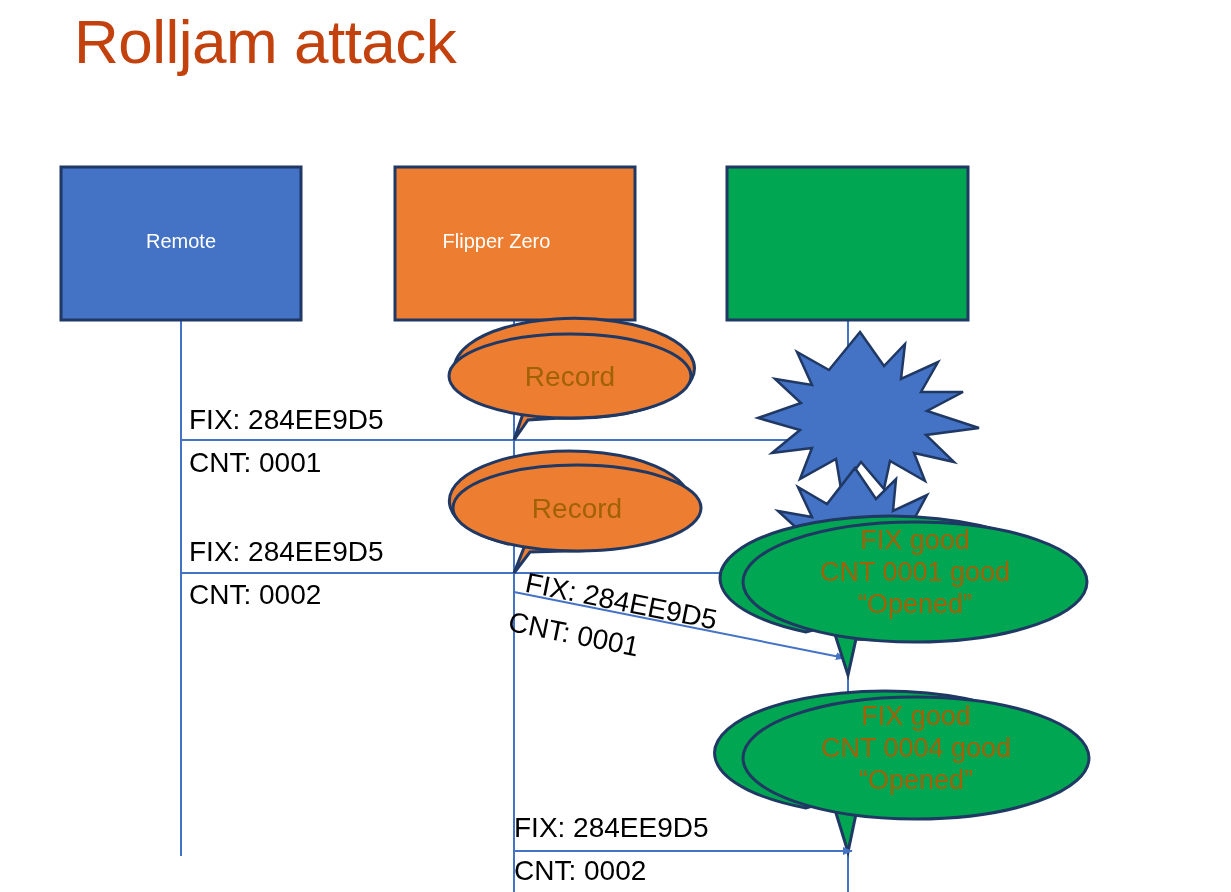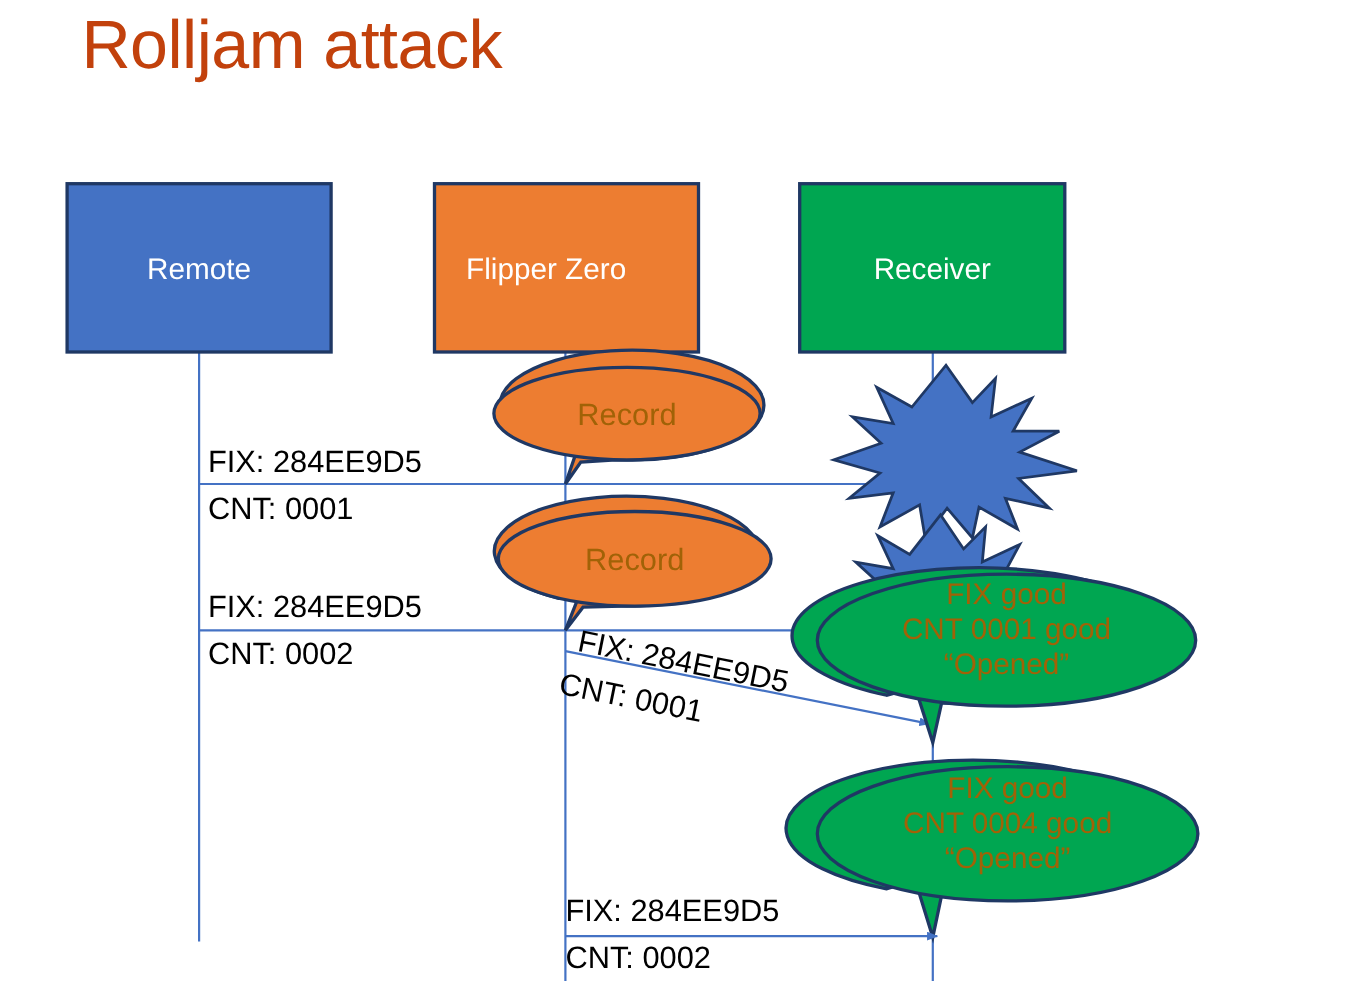--- a/index.html
+++ b/index.html
@@ -31,21 +31,21 @@
   #art {
     position: absolute;
     left: 0;
     top: 0;
     width: 1231px;
     height: 892px;
   }
   .actor-label {
     position: absolute;
     color: #ffffff;
-    font-size: 27px;
+    font-size: 20px;
     text-align: center;
     white-space: nowrap;
     pointer-events: none;
   }
   .bubble-label {
     position: absolute;
     color: #a16207;
     text-align: center;
     pointer-events: none;
     line-height: 1.18;
@@ -134,21 +134,20 @@
       <path d="M848,852 L832,800 L806,808
                A170,62 0 1 1 880,815 L856,814 Z" fill="#00A651" stroke="#1F3864" stroke-width="3"></path>
       <ellipse cx="916" cy="758" rx="173" ry="61" fill="#00A651" stroke="#1F3864" stroke-width="3"></ellipse>
     </g>
 
     <line x1="514" y1="851" x2="852" y2="851" stroke="#4472C4" stroke-width="2" marker-end="url(#arrowBlue)"></line>
   </svg>
 
   <div class="actor-label" style="left:61px; top:230px; width:240px;">Remote</div>
   <div class="actor-label" style="left:395px; top:230px; width:203px;">Flipper Zero</div>
-  <div class="actor-label" style="left:727px; top:230px; width:241px;">Receiver</div>
 
 
   <div class="bubble-label" style="left:470px; top:360px; width:200px; font-size:28px;">Record</div>
   <div class="bubble-label" style="left:477px; top:492px; width:200px; font-size:28px;">Record</div>
 
   <div class="bubble-label" style="left:790px; top:525px; width:250px; font-size:27px;">
     <div>FIX good</div>
     <div>CNT 0001 good</div>
     <div>“Opened”</div>
   </div>

